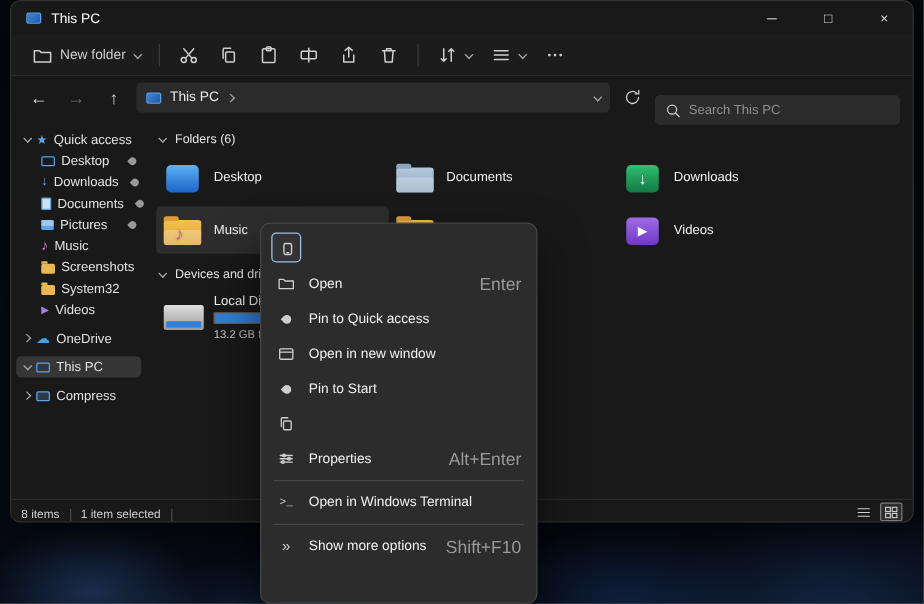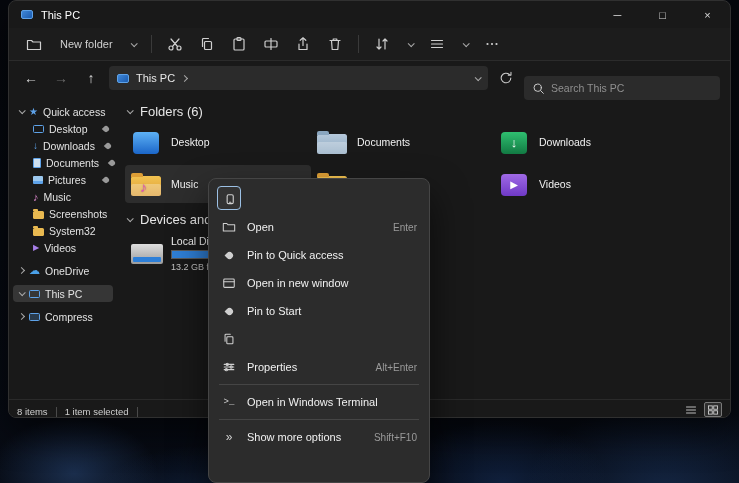--- a/index.html
+++ b/index.html
@@ -24,21 +24,21 @@
 
   
   .titlebar { height:27px; flex:none; display:flex; align-items:center; padding-left:12px; }
   .app-mini-monitor { width:12px; height:9px; border:1.5px solid #5ea2e8; border-radius:2px; background:linear-gradient(135deg,#3f87d8,#1b5cb0); }
   .title-text { margin-left:8px; font-size:11px; color:#fff; }
   .win-controls { margin-left:auto; display:flex; height:100%; }
   .win-btn { width:45px; height:100%; display:flex; align-items:center; justify-content:center; color:#dcdcdc; font-size:11px; }
 
   
   .commandbar { height:33px; flex:none; display:flex; align-items:center; padding:0 10px; gap:2px; border-bottom:1px solid #2b2b2b; background:#1c1c1c; }
-  .cmd-btn { display:flex; align-items:center; gap:18px; padding:5px 7px; border-radius:4px; color:#cfcfcf; }
+  .cmd-btn { display:flex; align-items:center; gap:6px; padding:5px 7px; border-radius:4px; color:#cfcfcf; }
   .cmd-sep { width:1px; height:18px; background:#3a3a3a; margin:0 6px; }
   .chev { display:inline-block; width:5px; height:5px; border-right:1.3px solid #a8a8a8; border-bottom:1.3px solid #a8a8a8; }
   .chev.down { transform:rotate(45deg) translateY(-1px); }
   .chev.right { transform:rotate(-45deg); }
 
   
   .navbar { height:34px; flex:none; display:flex; align-items:center; gap:6px; padding:0 10px; background:#191919; }
   .nav-btn { width:24px; height:24px; display:flex; align-items:center; justify-content:center; border-radius:4px; color:#d8d8d8; font-size:14px; }
   .nav-btn.dim { color:#6a6a6a; }
   .addr-bar { flex:1; height:24px; background:#2b2b2b; border-radius:4px; display:flex; align-items:center; padding:0 8px; gap:7px; }
@@ -67,21 +67,21 @@
   .s-down { color:#5ea2e8; font-size:10px; font-weight:bold; }
   .mini-monitor { width:11px; height:8px; border:1.5px solid #5ea2e8; border-radius:1.5px; flex:none; }
   .mini-folder { width:11px; height:8px; background:#e9b950; border-radius:1.5px; position:relative; flex:none; margin-top:2px; }
   .mini-folder::before { content:""; position:absolute; top:-2px; left:0; width:5px; height:2px; background:#e9b950; border-radius:1px 1px 0 0; }
   .mini-doc { width:8px; height:10px; background:#cfe0ef; border:1px solid #5ea2e8; border-radius:1px; flex:none; }
   .mini-img { width:10px; height:8px; background:linear-gradient(180deg,#9cc8ee 60%, #5ea2e8 60%); border-radius:1px; flex:none; }
   .mini-net { width:11px; height:8px; border:1.5px solid #5ea2e8; border-radius:1.5px; background:rgba(94,162,232,.25); flex:none; }
 
   
   .content { flex:1; min-width:0; padding:6px 0 0 8px; position:relative; }
-  .section-hdr { height:20px; display:flex; align-items:center; gap:8px; color:#e6e6e6; font-size:13px; padding-left:2px; }
+  .section-hdr { height:20px; display:flex; align-items:center; gap:8px; color:#e6e6e6; font-size:10px; padding-left:2px; }
   .tiles { display:grid; grid-template-columns:186px 182px 180px; grid-auto-rows:38px; row-gap:4px; margin-top:2px; }
   .tile { display:flex; align-items:center; gap:10px; padding:3px 6px; border-radius:4px; }
   .tile.selected { background:rgba(255,255,255,.09); }
   .tile-label { font-size:10.5px; color:#f0f0f0; white-space:nowrap; overflow:hidden; }
   .ti { width:30px; height:27px; flex:none; position:relative; }
   .fldr { position:absolute; left:0; top:5px; width:30px; height:20px; background:linear-gradient(180deg,#f2c351,#dd9e36); border-radius:2.5px; }
   .fldr::before { content:""; position:absolute; top:-3px; left:0; width:12px; height:4px; background:#dd9e36; border-radius:2px 2px 0 0; }
   .fldr.slate { background:linear-gradient(180deg,#b6c9db,#8aa6bf); } .fldr.slate::before { background:#8aa6bf; }
   .fldr .front { position:absolute; left:0; right:0; bottom:0; height:12px; background:rgba(255,255,255,.28); border-radius:2px; }
   .sq { position:absolute; left:2px; top:3px; width:26px; height:22px; border-radius:4px; display:flex; align-items:center; justify-content:center; color:#fff; }
@@ -106,21 +106,21 @@
 
   
   .context-menu { position:absolute; left:208px; top:178px; width:222px; height:305px; z-index:20;
     background:#2c2c2c; border:1px solid #454545; border-radius:8px; padding:4px;
     box-shadow:0 18px 36px rgba(0,0,0,.6); overflow:hidden; }
   .menu-iconbar { height:30px; display:flex; align-items:center; padding:0 4px; }
   .icon-btn { width:24px; height:24px; border:1px solid #9cc0e4; border-radius:4px; display:flex; align-items:center; justify-content:center; background:#333; }
   .menu-item { height:28px; display:flex; align-items:center; gap:10px; padding:0 8px; border-radius:4px; color:#f1f1f1; font-size:11px; white-space:nowrap;justify-content:space-between; }
   .mi-icon { width:16px; flex:none; display:flex; align-items:center; justify-content:center; color:#cfcfcf; }
   .mi-label { flex:1; overflow:hidden; }
-  .mi-shortcut { color:#9a9a9a; font-size:10px; margin-left:auto; }
+  .mi-shortcut { color:#9a9a9a; font-size:14px; margin-left:auto; }
   .menu-sep { height:1px; background:#454545; margin:3px 6px; }
   .pin-glyph { width:7px; height:7px; background:#cfcfcf; border-radius:50% 50% 50% 0; transform:rotate(45deg); }
   .term-glyph { font-family:"Liberation Mono", monospace; font-size:9px; color:#cfcfcf; }
   .more-glyph { font-size:12px; color:#cfcfcf; }
 </style>
 </head>
 <body>
 
 <div class="window">
 

